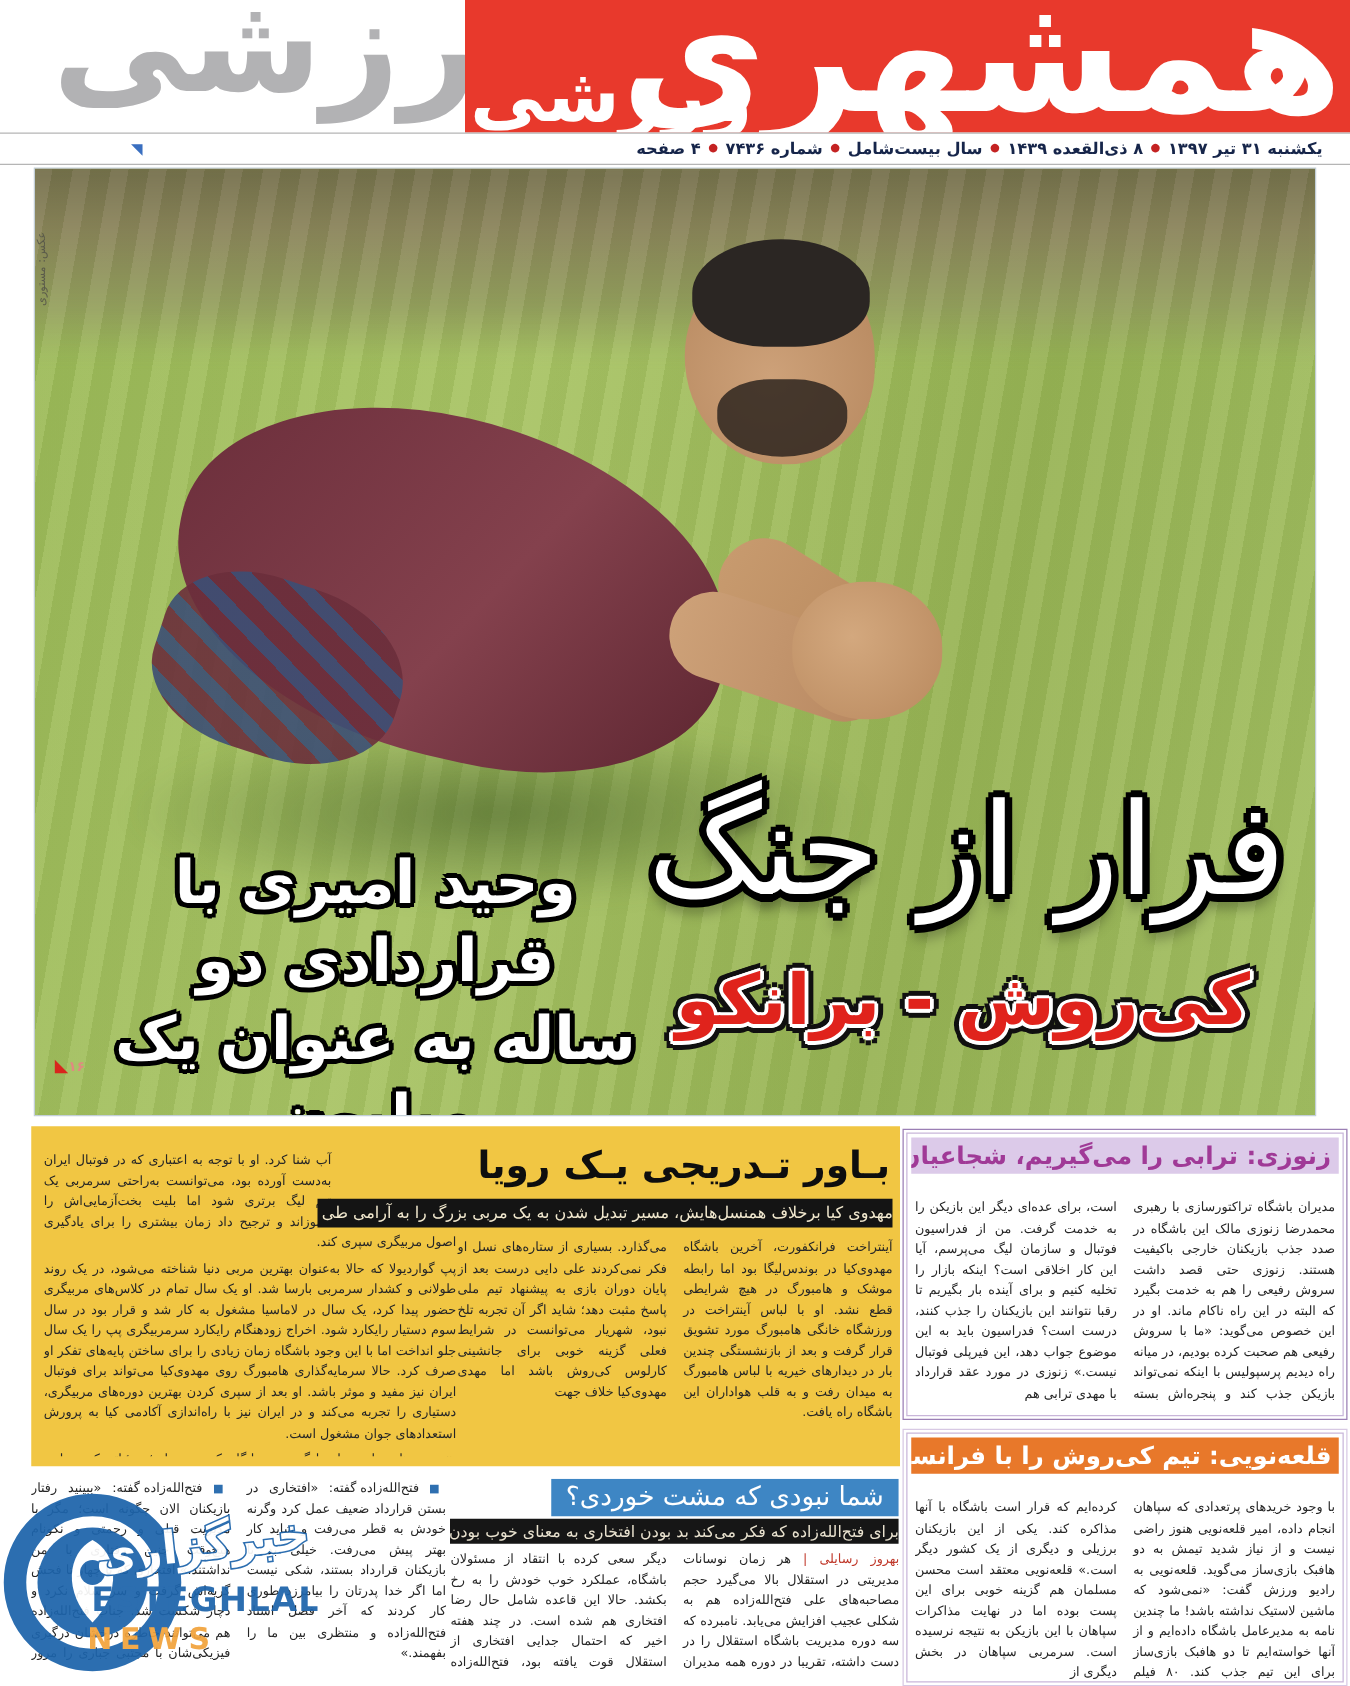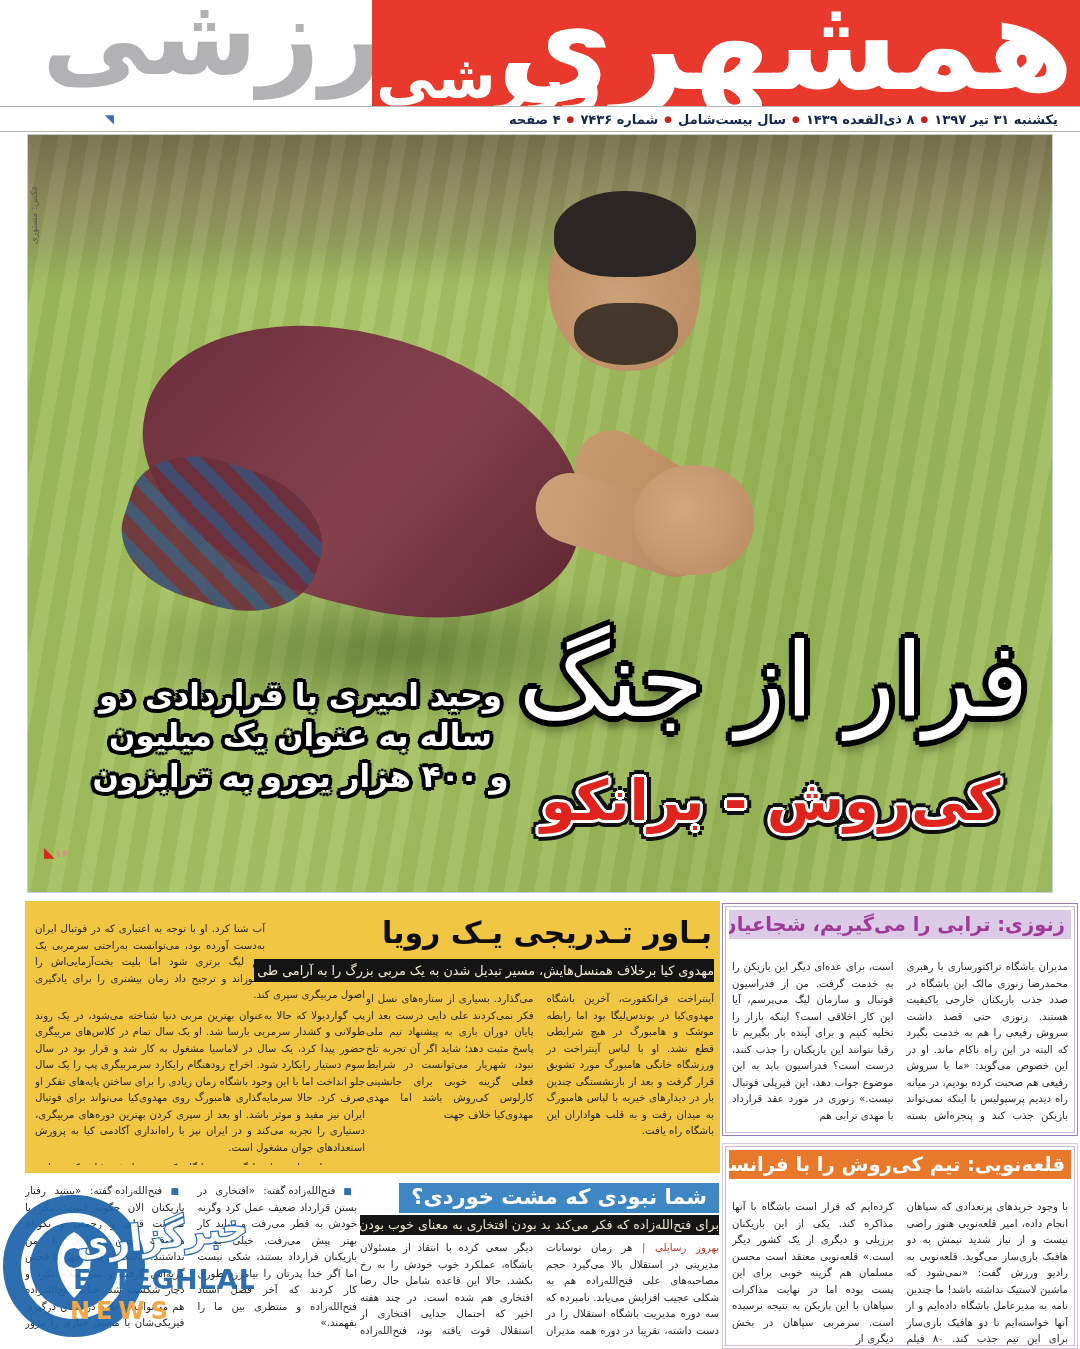--- a/index.html
+++ b/index.html
@@ -51,21 +51,21 @@
          transform:rotate(-72deg);background:linear-gradient(#cda178,#b78760);}
   .player-hands{position:absolute;left:606px;top:330px;width:120px;height:110px;border-radius:48%;
          background:radial-gradient(circle at 40% 40%,#d3a87e,#b9895e);}
   .photo-credit{position:absolute;left:1px;top:50px;writing-mode:vertical-rl;transform:rotate(180deg);
          font-size:9px;color:#5a5a4a;letter-spacing:1px;}
   .photo-mark{position:absolute;left:16px;bottom:32px;font-size:14px;font-weight:bold;color:#d9251d;}
   .photo-mark .faint{color:#e08a80;font-size:11px;}
 
   
   .kicker{position:absolute;left:30px;top:540px;width:485px;text-align:center;color:#fff;
-          font-size:31px;font-weight:bold;line-height:1.3;
+          font-size:48px;font-weight:bold;line-height:1.3;
           text-shadow:0 4px #000,0 -4px #000,4px 0 #000,-4px 0 #000,3px 3px #000,-3px -3px #000,3px -3px #000,-3px 3px #000;}
   .headline-main{position:absolute;left:468px;top:492px;width:555px;text-align:center;color:#fff;
           font-size:102px;font-weight:normal;line-height:1.05;letter-spacing:-2px;
           text-shadow:0 6px #000,0 -6px #000,6px 0 #000,-6px 0 #000,4px 4px #000,-4px -4px #000,4px -4px #000,-4px 4px #000,0 10px 10px rgba(0,0,0,.35);}
   .headline-sub{position:absolute;left:455px;top:638px;width:575px;text-align:center;color:#e0231c;
           font-size:56px;font-weight:bold;line-height:1;
           text-shadow:0 3px #fff,0 -3px #fff,3px 0 #fff,-3px 0 #fff,2px 2px #fff,-2px -2px #fff,2px -2px #fff,-2px 2px #fff,
                       0 7px #101010,0 -7px #101010,7px 0 #101010,-7px 0 #101010,5px 5px #101010,-5px -5px #101010,5px -5px #101010,-5px 5px #101010;}
 
   
@@ -77,21 +77,21 @@
   .yellow-box{position:absolute;left:25px;top:901px;width:695px;height:272px;background:#f1c643;overflow:hidden;}
   .y-left-col{position:absolute;left:10px;top:20px;width:330px;height:244px;}
   .y-left-col::before{content:"";float:right;width:100px;height:60px;}
   .y-title{position:absolute;right:8px;top:14px;width:305px;text-align:center;font-size:30px;font-weight:bold;color:#0e0e0e;white-space:nowrap;}
   .y-subbar{position:absolute;right:6px;top:58px;width:460px;height:23px;background:#141414;color:#f2e9cf;
             font-size:12.8px;line-height:23px;text-align:center;white-space:nowrap;overflow:hidden;}
   .y-body{position:absolute;right:6px;top:90px;width:348px;height:176px;}
 
   
   .blue-art{position:absolute;left:360px;top:1183px;width:359px;height:166px;overflow:hidden;}
-  .blue-bar{display:inline-block;background:#3e86c4;color:#fff;font-size:21px;font-weight:bold;
+  .blue-bar{display:inline-block;background:#3e86c4;color:#fff;font-size:21px;font-weight:normal;
             padding:2px 12px 4px 12px;}
   .black-subbar{background:#161616;color:#e9e2cf;font-size:12.6px;line-height:20px;height:20px;
             text-align:center;white-space:nowrap;overflow:hidden;margin-top:2px;}
   .blue-art .body-text{margin-top:5px;height:112px;}
   .byline{color:#c0392b;font-weight:normal;}
 
   
   .left-cont{position:absolute;left:25px;top:1183px;width:332px;height:166px;}
   .left-cont p.bullet::before{content:"■ ";color:#2e6fb0;font-size:9px;}
 

